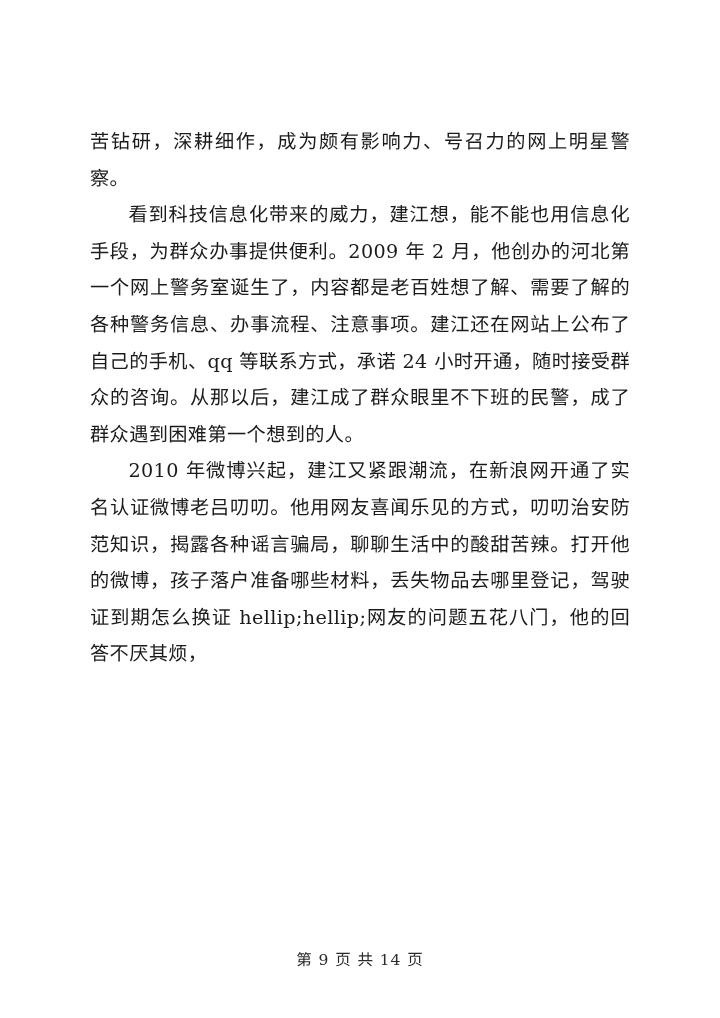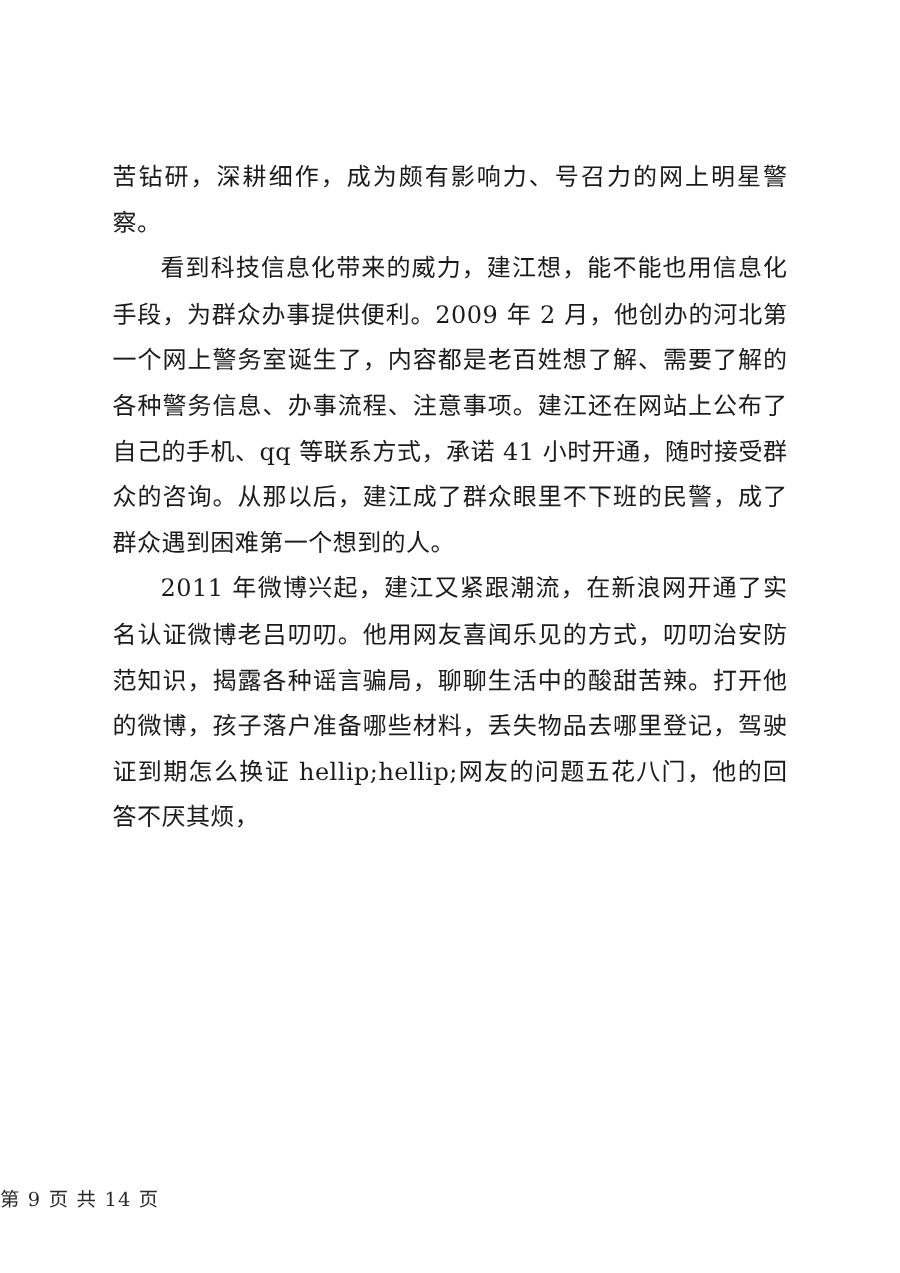--- a/index.html
+++ b/index.html
@@ -56,20 +56,21 @@
   .para.no-stretch::after {
     content: none;
   }
 
   
   .page-footer {
     position: absolute;
     left: 0;
     right: 0;
     top: 938px;
+    text-align: center;
   }
 
   .footer-text {
     display: inline-block;
     color: #2a2a2a;
     font-family: "DejaVu Serif", "Liberation Serif", serif;
     font-size: 15.5px;
     line-height: 20px;
     letter-spacing: 0.06em;
   }
@@ -77,23 +78,23 @@
 </head>
 <body>
 
 <div class="page">
 
   <div class="doc-body">
 
     <p class="para no-stretch">苦钻研，深耕细作，成为颇有影响力、号召力的网上明星警察。</p>
 
 
-    <p class="para indent no-stretch">看到科技信息化带来的威力，建江想，能不能也用信息化手段，为群众办事提供便利。2009 年 2 月，他创办的河北第一个网上警务室诞生了，内容都是老百姓想了解、需要了解的各种警务信息、办事流程、注意事项。建江还在网站上公布了自己的手机、qq 等联系方式，承诺 41 小时开通，随时接受群众的咨询。从那以后，建江成了群众眼里不下班的民警，成了群众遇到困难第一个想到的人。</p>
+    <p class="para indent no-stretch">看到科技信息化带来的威力，建江想，能不能也用信息化手段，为群众办事提供便利。2009 年 2 月，他创办的河北第一个网上警务室诞生了，内容都是老百姓想了解、需要了解的各种警务信息、办事流程、注意事项。建江还在网站上公布了自己的手机、qq 等联系方式，承诺 24 小时开通，随时接受群众的咨询。从那以后，建江成了群众眼里不下班的民警，成了群众遇到困难第一个想到的人。</p>
 
-    <p class="para indent no-stretch">2011 年微博兴起，建江又紧跟潮流，在新浪网开通了实名认证微博老吕叨叨。他用网友喜闻乐见的方式，叨叨治安防范知识，揭露各种谣言骗局，聊聊生活中的酸甜苦辣。打开他的微博，孩子落户准备哪些材料，丢失物品去哪里登记，驾驶证到期怎么换证 hellip;hellip;网友的问题五花八门，他的回答不厌其烦，</p>
+    <p class="para indent no-stretch">2010 年微博兴起，建江又紧跟潮流，在新浪网开通了实名认证微博老吕叨叨。他用网友喜闻乐见的方式，叨叨治安防范知识，揭露各种谣言骗局，聊聊生活中的酸甜苦辣。打开他的微博，孩子落户准备哪些材料，丢失物品去哪里登记，驾驶证到期怎么换证 hellip;hellip;网友的问题五花八门，他的回答不厌其烦，</p>
 
   </div>
 
   <div class="page-footer">
     <span class="footer-text">第 9 页  共 14 页</span>
   </div>
 
 </div>
 
 </body></html>

